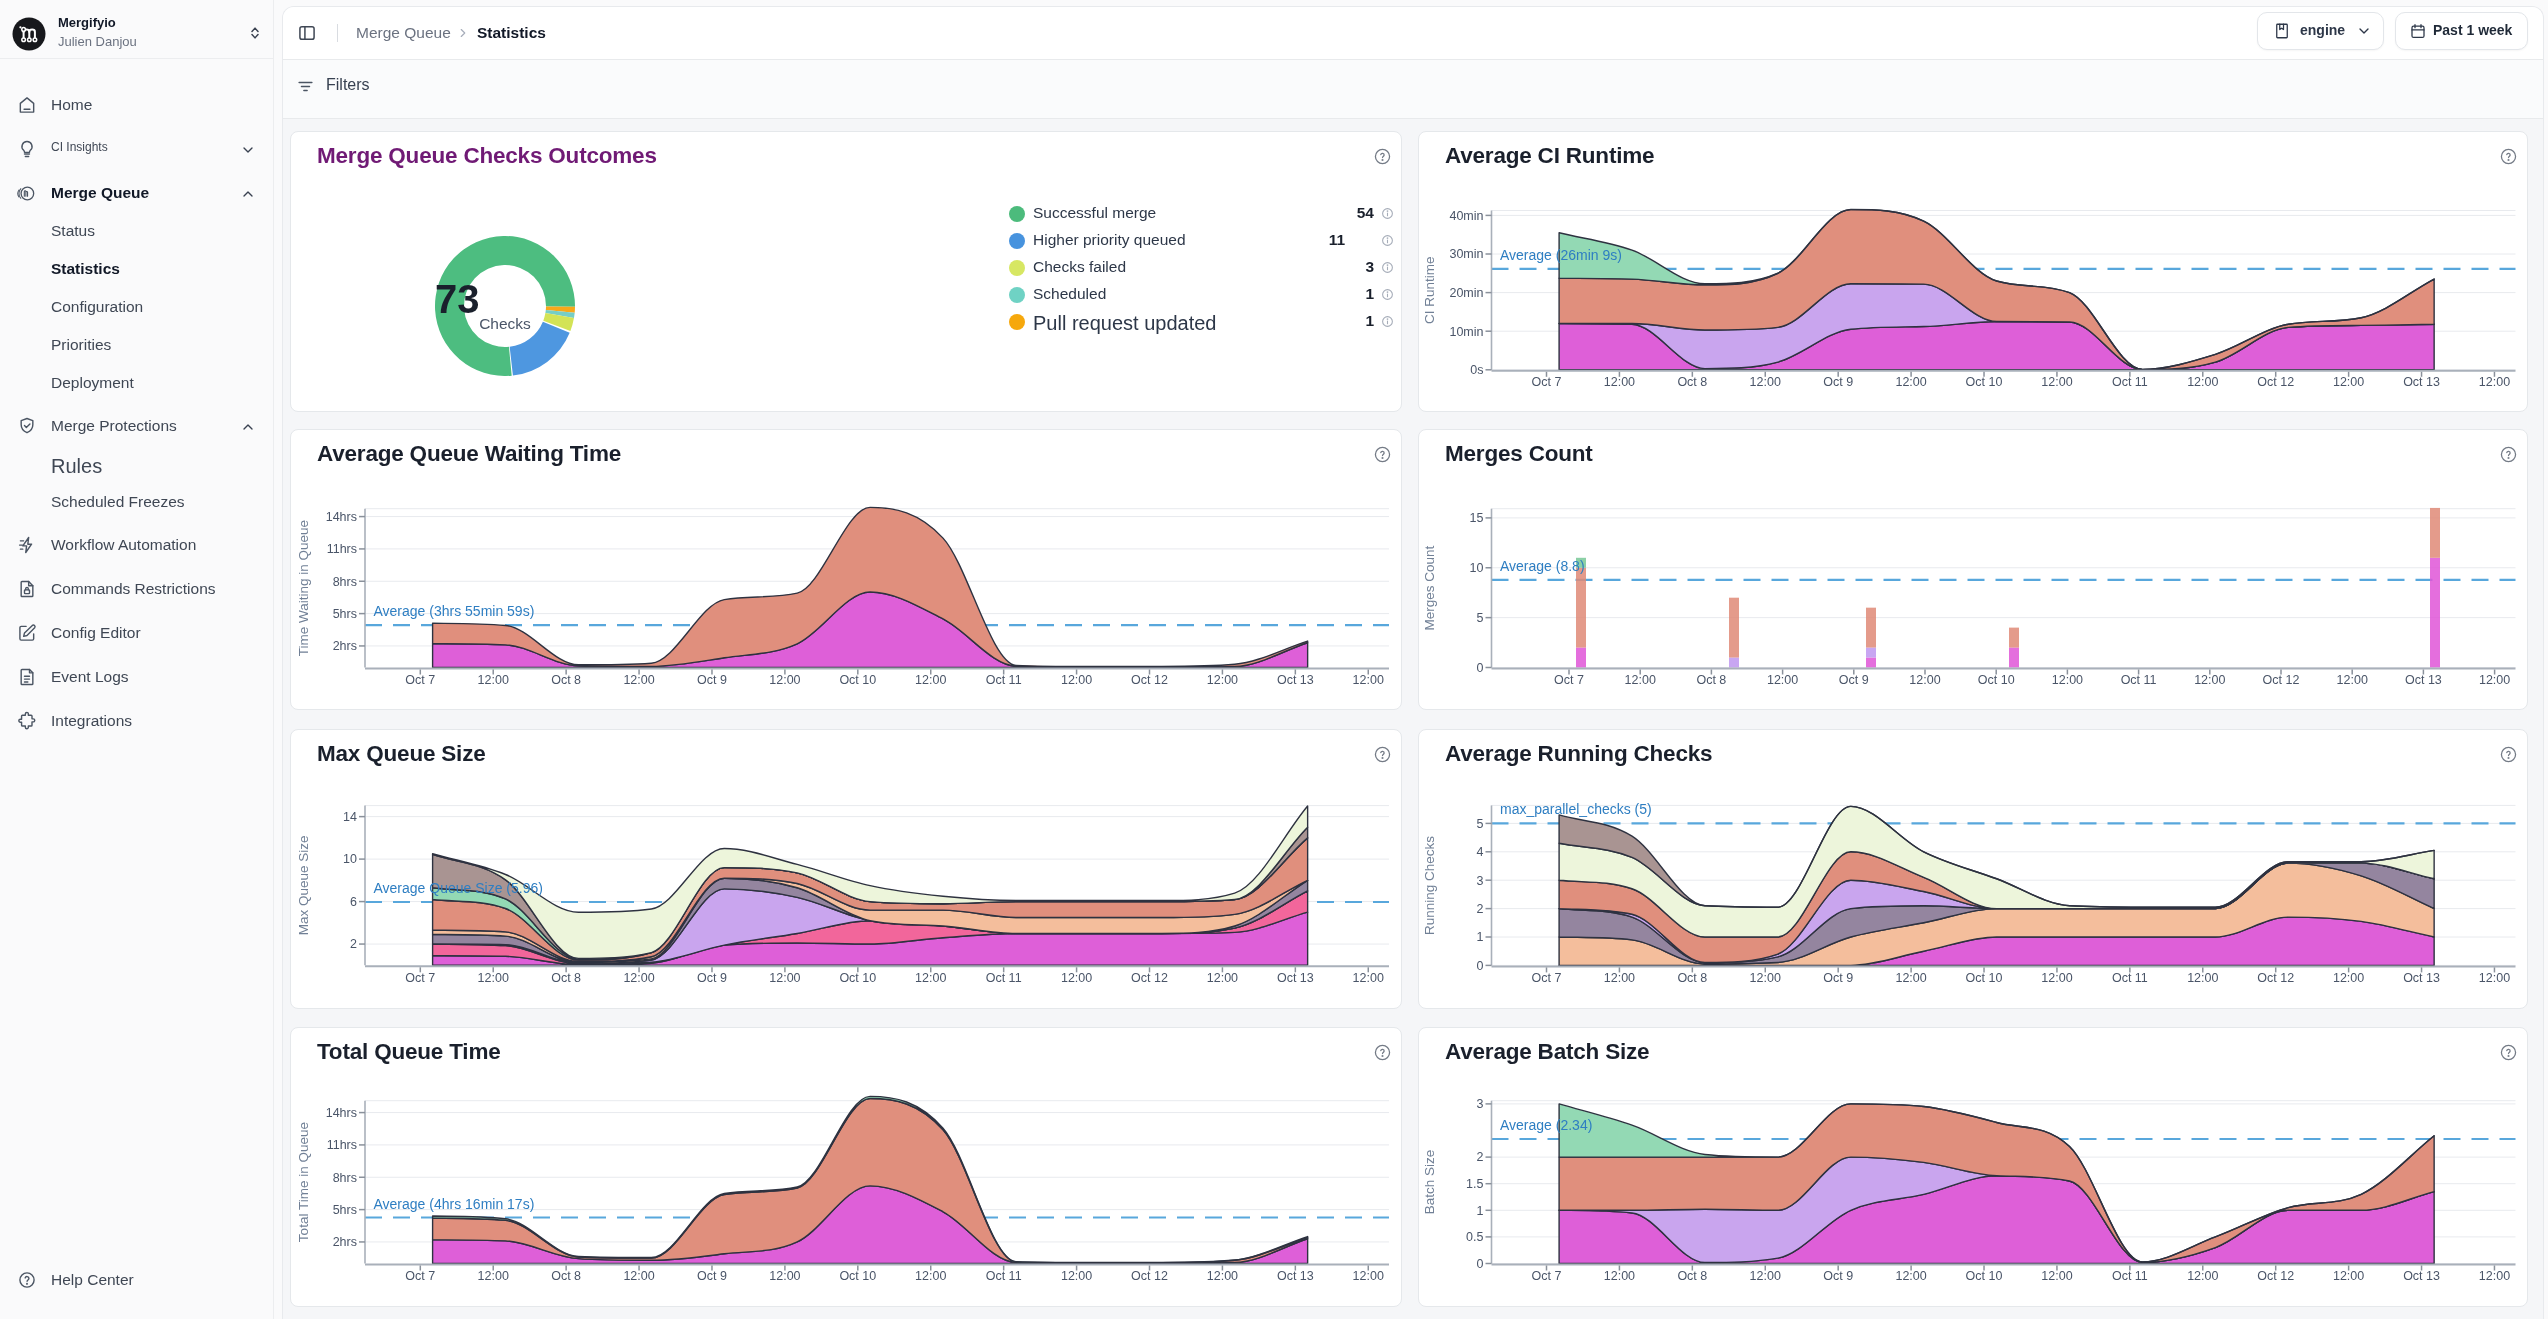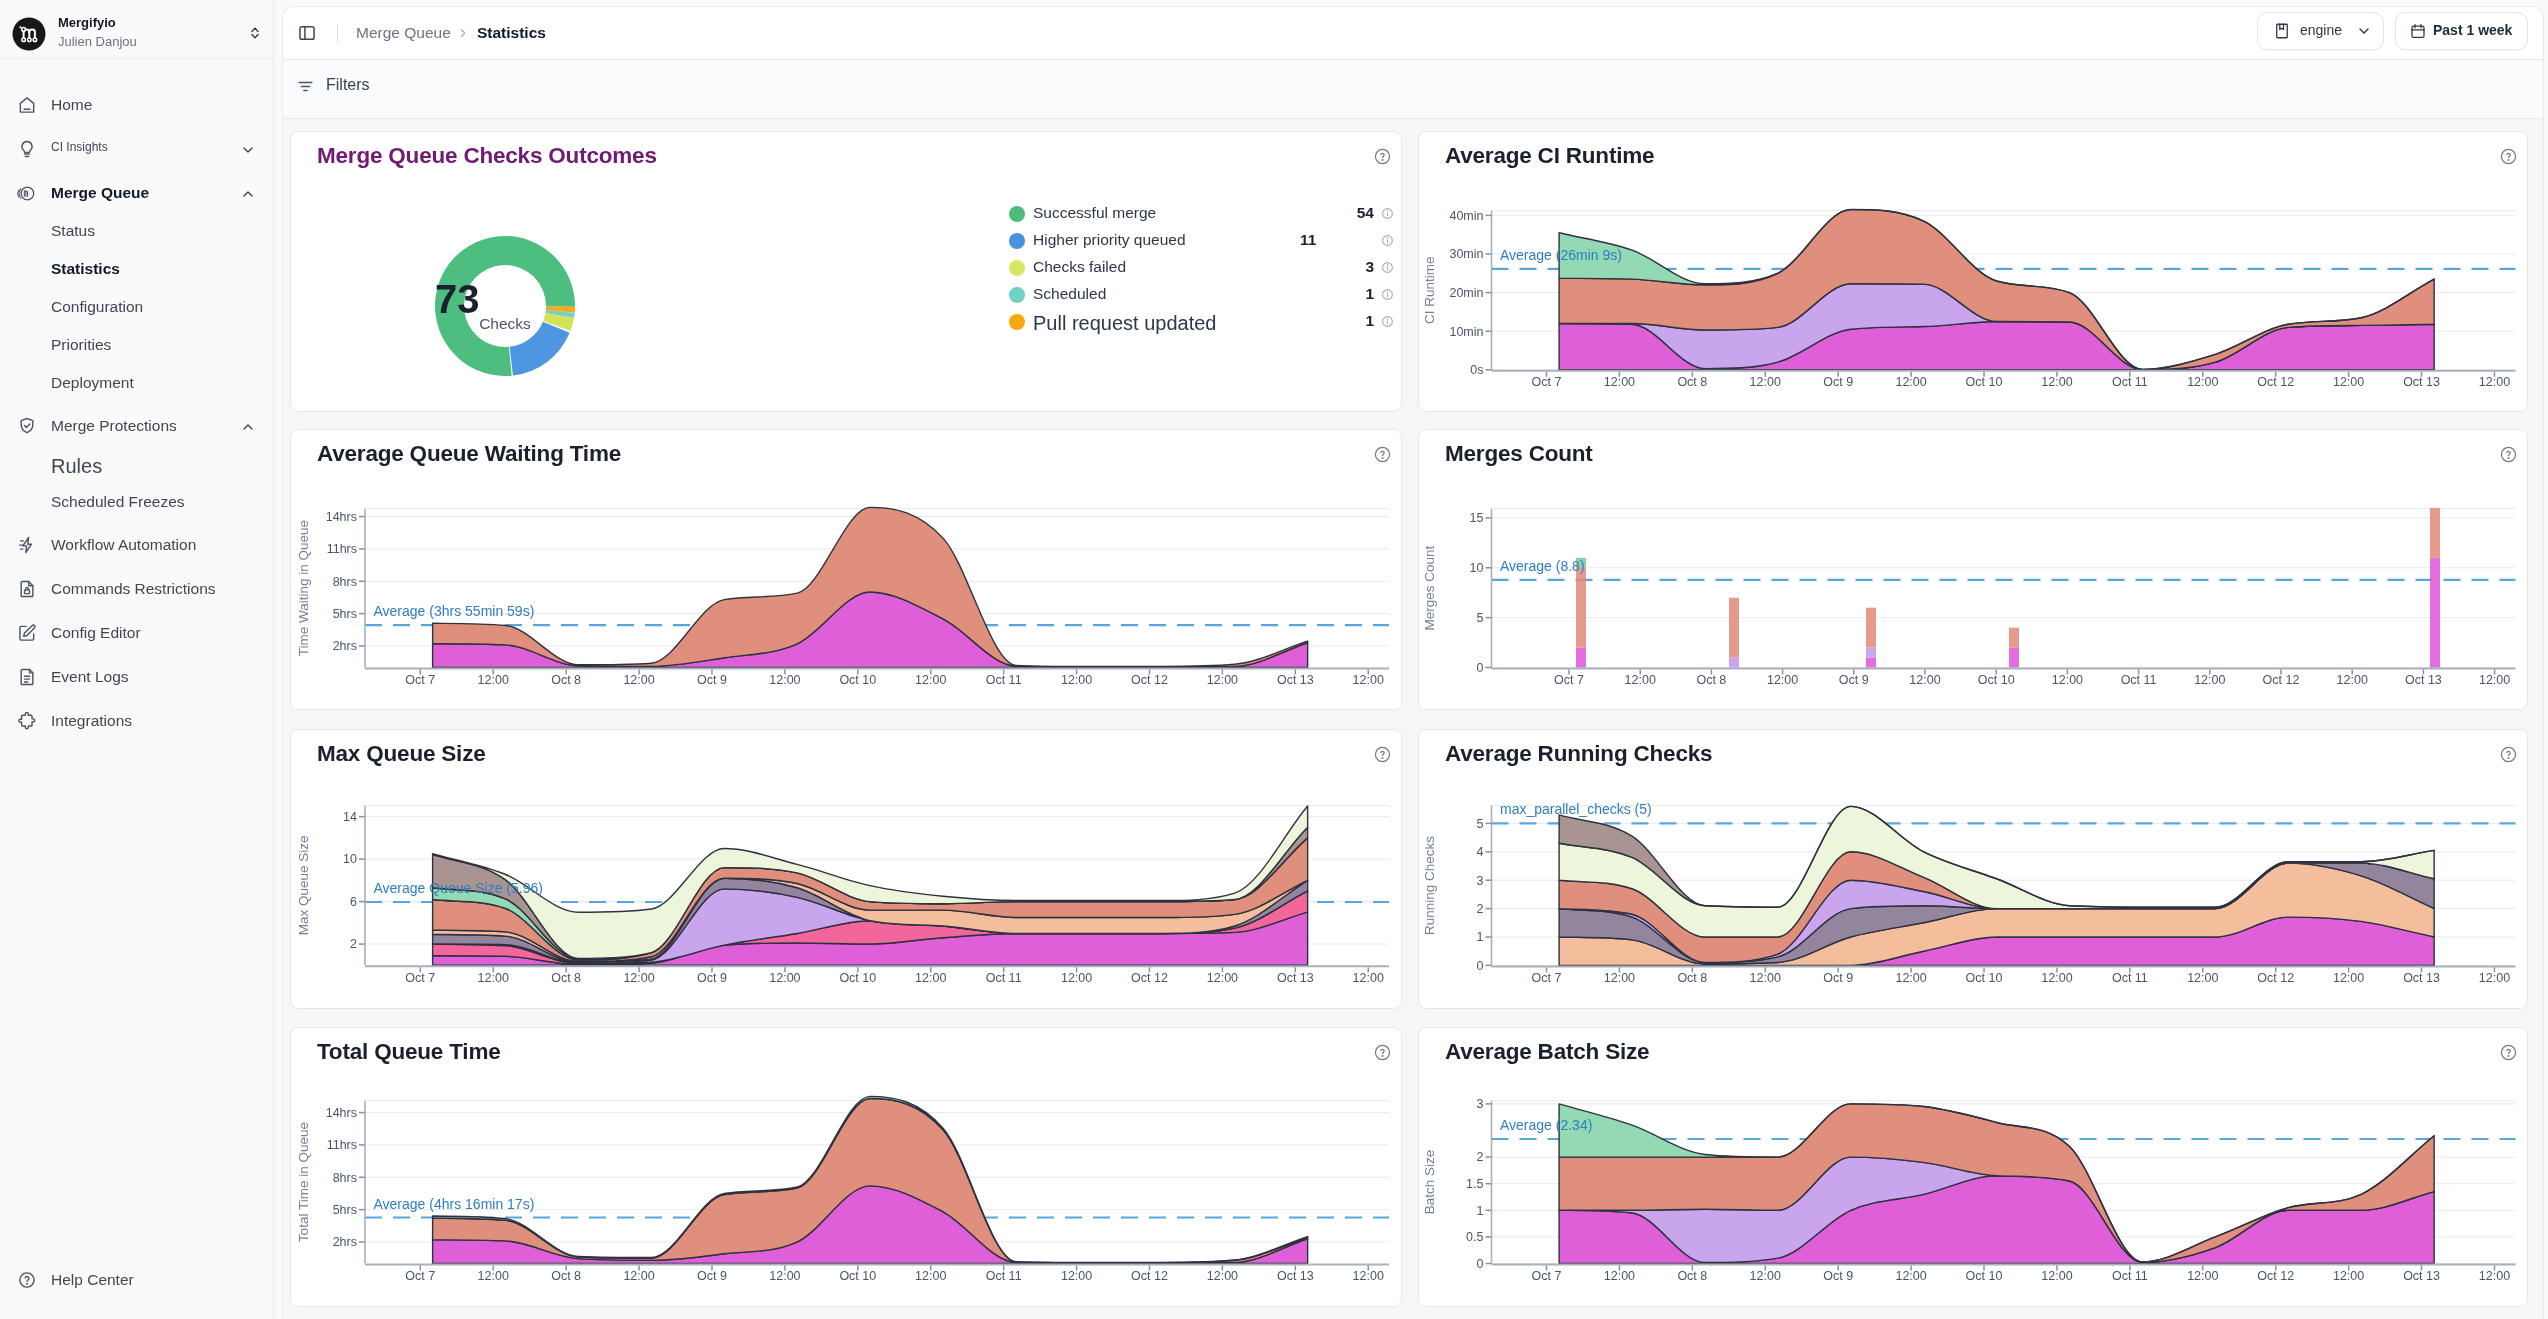--- a/index.html
+++ b/index.html
@@ -120,21 +120,21 @@
 <div class="abs" style="left:356px;top:24px;font-size:15.5px;color:#6B7280">Merge Queue</div>
 <svg class="abs" style="left:456px;top:26px" width="14" height="14" viewBox="0 0 24 24" fill="none" stroke="#A7AEBB" stroke-width="2" stroke-linecap="round" stroke-linejoin="round">
     <path d="m9 6 6 6-6 6"></path>
   </svg>
 <div class="abs" style="left:477px;top:24px;font-size:15.5px;font-weight:600;color:#111827">Statistics</div>
 <div class="abs btn" style="left:2257px;top:12px;width:127px;height:38px"></div>
 <svg class="abs" style="left:2273px;top:22px" width="18" height="18" viewBox="0 0 24 24" fill="none" stroke="#2D3748" stroke-width="1.7" stroke-linecap="round" stroke-linejoin="round">
     <path d="M6 3h12a1 1 0 0 1 1 1v16a1 1 0 0 1-1 1H6a1 1 0 0 1-1-1V4a1 1 0 0 1 1-1Z"></path>
     <path d="M9 3v7l2.5-1.8L14 10V3"></path>
   </svg>
-<div class="abs" style="left:2300px;top:22px;font-size:14px;font-weight:400;color:#2D3748">engine</div>
+<div class="abs" style="left:2300px;top:22px;font-size:14px;font-weight:700;color:#2D3748">engine</div>
 <svg class="abs" style="left:2356px;top:23px" width="16" height="16" viewBox="0 0 24 24" fill="none" stroke="#2D3748" stroke-width="2" stroke-linecap="round" stroke-linejoin="round">
     <path d="m6 9 6 6 6-6"></path>
   </svg>
 <div class="abs btn" style="left:2395px;top:12px;width:133px;height:38px"></div>
 <svg class="abs" style="left:2409px;top:22px" width="18" height="18" viewBox="0 0 24 24" fill="none" stroke="#2D3748" stroke-width="1.7" stroke-linecap="round" stroke-linejoin="round">
     <rect x="4" y="5.5" width="16" height="15" rx="2"></rect>
     <path d="M4 10.5h16"></path>
     <path d="M8 3.5v4M16 3.5v4"></path>
   </svg>
 <div class="abs" style="left:2433px;top:22px;font-size:14px;font-weight:600;color:#1F2937">Past 1 week</div>
@@ -210,21 +210,21 @@
 <div class="abs" style="left:1009px;top:206px;width:16px;height:16px;border-radius:50%;background:#4CBB7C"></div>
 <div class="abs" style="left:1033px;top:204px;font-size:15.5px;color:#2D3748">Successful merge</div>
 <div class="abs" style="left:1300px;top:204px;width:74px;text-align:right;font-size:15.5px;font-weight:600;color:#1A202C">54</div>
 <svg class="abs" style="left:1381px;top:207px" width="13" height="13" viewBox="0 0 24 24" fill="none" stroke="#A5ACB8" stroke-width="2">
     <circle cx="12" cy="12" r="9"></circle>
     <path d="M12 11v5" stroke-linecap="round"></path>
     <circle cx="12" cy="7.5" r="0.6" fill="#A5ACB8"></circle>
   </svg>
 <div class="abs" style="left:1009px;top:233px;width:16px;height:16px;border-radius:50%;background:#4793DE"></div>
 <div class="abs" style="left:1033px;top:231px;font-size:15.5px;color:#2D3748">Higher priority queued</div>
-<div class="abs" style="left:1300px;top:231px;width:74px;text-align:left;font-size:15.5px;font-weight:600;color:#1A202C">11</div>
+<div class="abs" style="left:1300px;top:231px;width:74px;text-align:center;font-size:15.5px;font-weight:600;color:#1A202C">11</div>
 <svg class="abs" style="left:1381px;top:234px" width="13" height="13" viewBox="0 0 24 24" fill="none" stroke="#A5ACB8" stroke-width="2">
     <circle cx="12" cy="12" r="9"></circle>
     <path d="M12 11v5" stroke-linecap="round"></path>
     <circle cx="12" cy="7.5" r="0.6" fill="#A5ACB8"></circle>
   </svg>
 <div class="abs" style="left:1009px;top:260px;width:16px;height:16px;border-radius:50%;background:#D7E763"></div>
 <div class="abs" style="left:1033px;top:258px;font-size:15.5px;color:#2D3748">Checks failed</div>
 <div class="abs" style="left:1300px;top:258px;width:74px;text-align:right;font-size:15.5px;font-weight:600;color:#1A202C">3</div>
 <svg class="abs" style="left:1381px;top:261px" width="13" height="13" viewBox="0 0 24 24" fill="none" stroke="#A5ACB8" stroke-width="2">
     <circle cx="12" cy="12" r="9"></circle>

